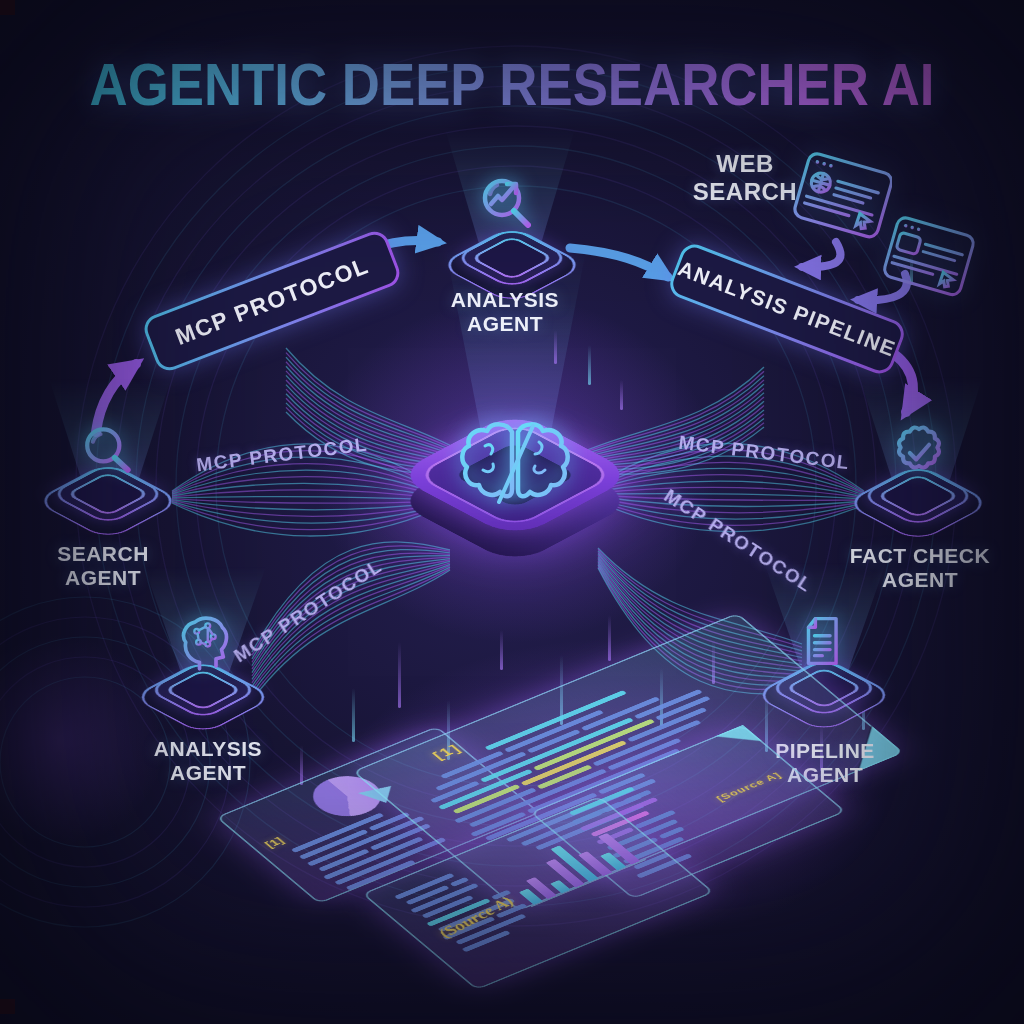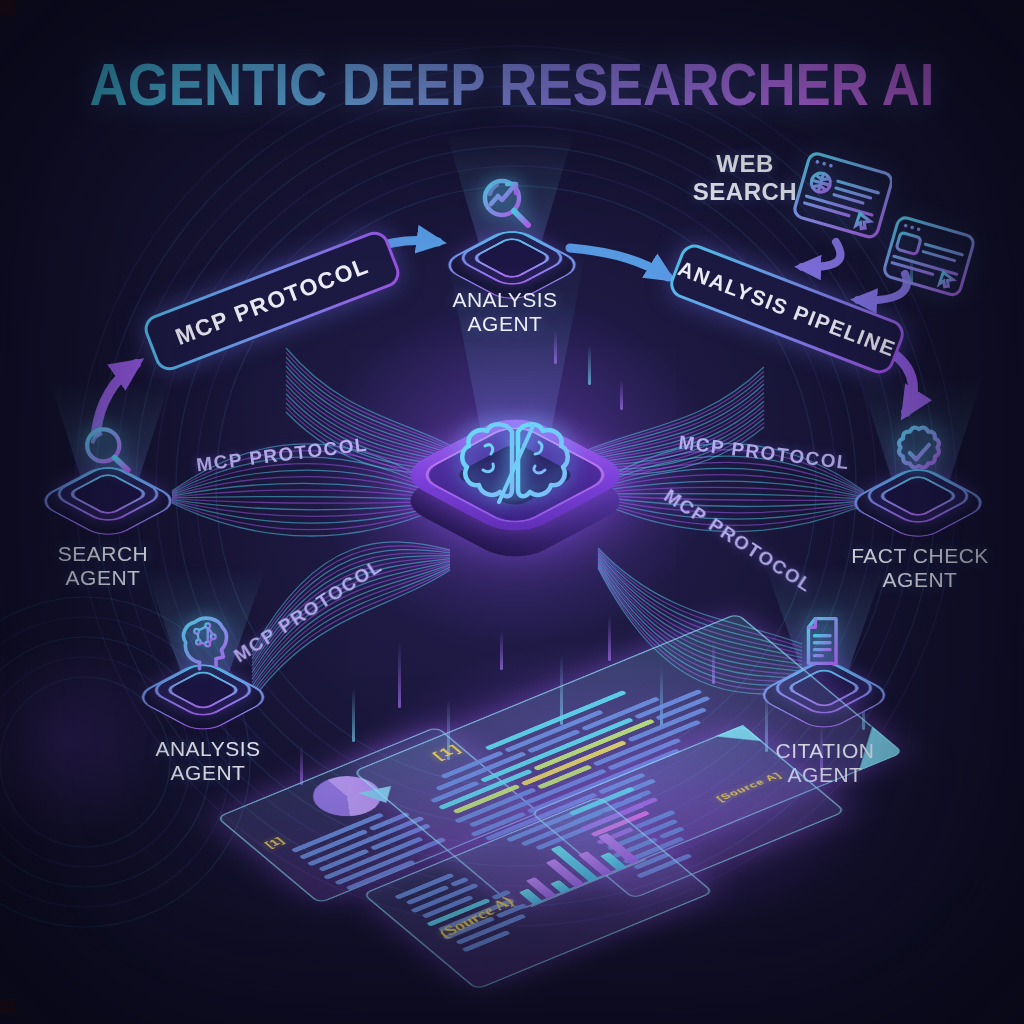--- a/index.html
+++ b/index.html
@@ -29,21 +29,21 @@
     background:linear-gradient(135deg,#4fd0f4,#ab5cf2);}
   .plat-base>div{position:absolute;inset:2.5px;border-radius:25%;background:#141331;}
   .plat-body{position:absolute;border-radius:26%;z-index:2;
     background:linear-gradient(135deg,#4fd0f4,#ab5cf2);
     box-shadow:0 0 26px rgba(120,90,240,.40);}
   .pb-fill{position:absolute;inset:3px;border-radius:24%;background:rgba(33,26,78,.94);}
   .pb-in{position:absolute;inset:12px;border-radius:22%;background:linear-gradient(135deg,#55d4f4,#b468f4);}
   .pb-in2{position:absolute;inset:15px;border-radius:20%;background:rgba(30,23,72,1);}
   .agent-icon{position:absolute;z-index:3;filter:drop-shadow(0 0 9px rgba(95,200,255,.75));}
   .agent-label{position:absolute;width:220px;text-align:center;z-index:4;color:#eef1fb;
-    font-weight:400;font-size:21px;line-height:1.12;letter-spacing:.5px;
+    font-weight:700;font-size:21px;line-height:1.12;letter-spacing:.5px;
     text-shadow:0 0 14px rgba(120,180,255,.35);}
   
   .chip-under{position:absolute;border-radius:24%;z-index:2;
     background:linear-gradient(180deg,#4a2f96,#241650);
     box-shadow:0 0 70px rgba(140,80,240,.55);}
   .chip-top{position:absolute;border-radius:24%;z-index:2;
     background:linear-gradient(135deg,#ae6cf6 0%,#7a3fd8 55%,#5c2cb0 100%);
     box-shadow:0 0 46px rgba(160,90,250,.55);}
   .ct-ring{position:absolute;inset:14px;border-radius:21%;background:linear-gradient(135deg,#d28ef8,#8a4ce0);}
   .ct-fill{position:absolute;inset:17px;border-radius:20%;background:linear-gradient(135deg,#5c35b2,#3b2082);}
@@ -401,21 +401,21 @@
           <stop offset="1" stop-color="#b565f5"></stop>
         </linearGradient>
       </defs>
     <g fill="none" stroke="url(#g5)" stroke-width="4" stroke-linecap="round" stroke-linejoin="round">
       <path d="M26 10 H50 V62 H18 V20 Z"></path>
       <path d="M26 10 V20 H18"></path>
       <path d="M25 30 H43 M25 38 H43 M25 46 H43 M25 53 H34"></path>
     </g>
   </svg>
   <div class="agent-label" style="left:715px;top:739px;">
-    <div>CITATION</div>
+    <div>PIPELINE</div>
     <div>AGENT</div>
   </div>
 
   <div class="chip-under iso" style="left:429px;top:415px;width:172px;height:172px;"></div>
   <div class="chip-top iso" style="left:429px;top:389px;width:172px;height:172px;">
     <div class="ct-ring"></div>
       <div class="ct-fill"></div>
       <div class="ct-pad"></div>
   </div>
   <svg class="agent-icon" style="left:455px;top:412px;filter:drop-shadow(0 0 10px rgba(95,215,255,.9));" width="120" height="104" viewBox="0 0 120 104">

